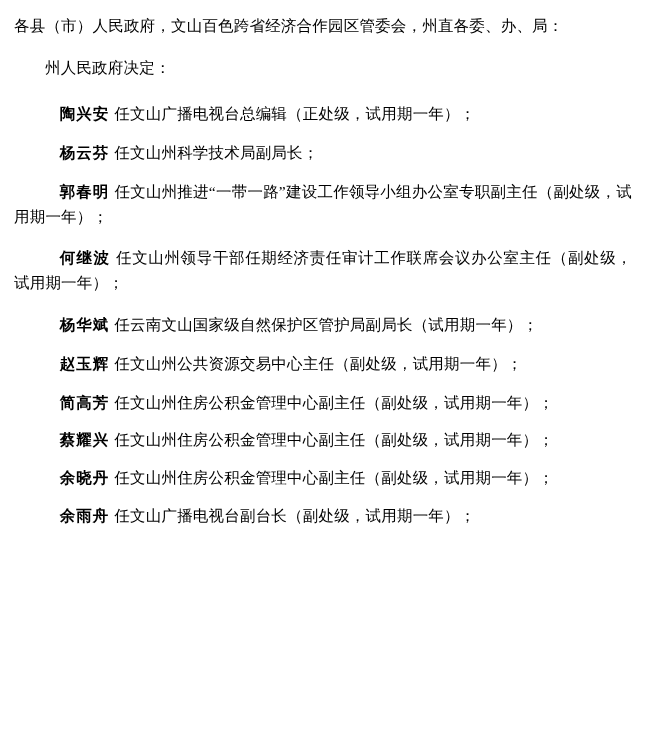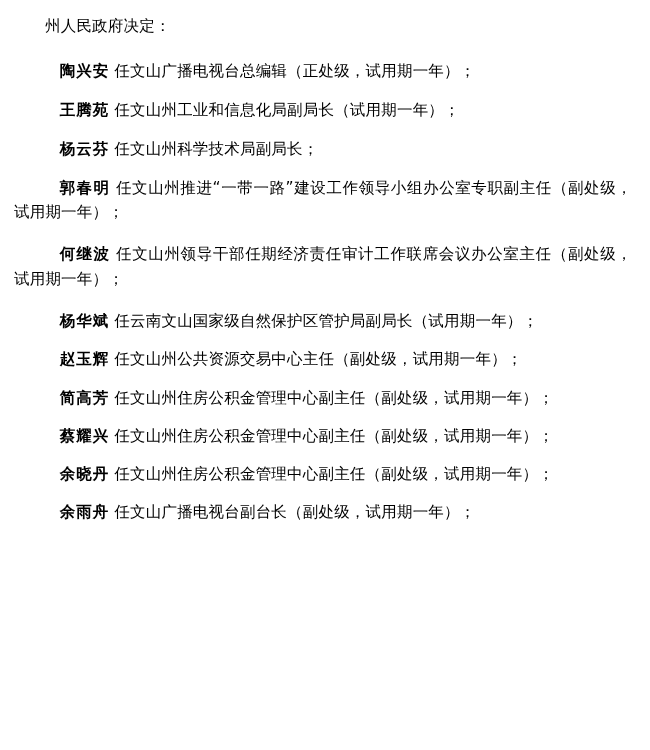--- a/index.html
+++ b/index.html
@@ -25,57 +25,56 @@
     margin: 0 0 16px 0;
     text-align: justify;
     letter-spacing: 0.2px;
   }
   .para.lead {
     margin-bottom: 18px;
   }
   .para.indent {
     text-indent: 2em;
     margin-bottom: 20px;
+    font-family: Liberation Mono, monospace;
   }
   .entry {
     font-size: 15.5px;
     line-height: 1.6;
     margin: 0 0 14px 0;
     text-indent: 1.4em;
     text-align: justify;
     letter-spacing: 0.2px;
   }
   .entry .nm {
     font-weight: bold;
     letter-spacing: 1px;
     padding-left: 24px;
   }
   .entry .txt {
     font-weight: normal;
+    font-family: Liberation Serif, serif;
   }
   .gap-sm { margin-bottom: 13px; }
   .gap-md { margin-bottom: 17px; }
 </style>
 </head>
 <body>
 
 <div id="doc">
 
+  <p class="para lead">各县（市）人民政府，文山百色跨省经济合作园区管委会，州直各委、办、局：</p>
 
   <p class="para indent">州人民政府决定：</p>
 
   <p class="entry">
     <span class="nm">陶兴安</span>
     <span class="txt">任文山广播电视台总编辑（正处级，试用期一年）；</span>
   </p>
 
-  <p class="entry">
-    <span class="nm">王腾苑</span>
-    <span class="txt">任文山州工业和信息化局副局长（试用期一年）；</span>
-  </p>
 
 
   <p class="entry">
     <span class="nm">杨云芬</span>
     <span class="txt">任文山州科学技术局副局长；</span>
   </p>
 
   <p class="entry gap-md">
     <span class="nm">郭春明</span>
     <span class="txt">任文山州推进“一带一路”建设工作领导小组办公室专职副主任（副处级，试用期一年）；</span>

